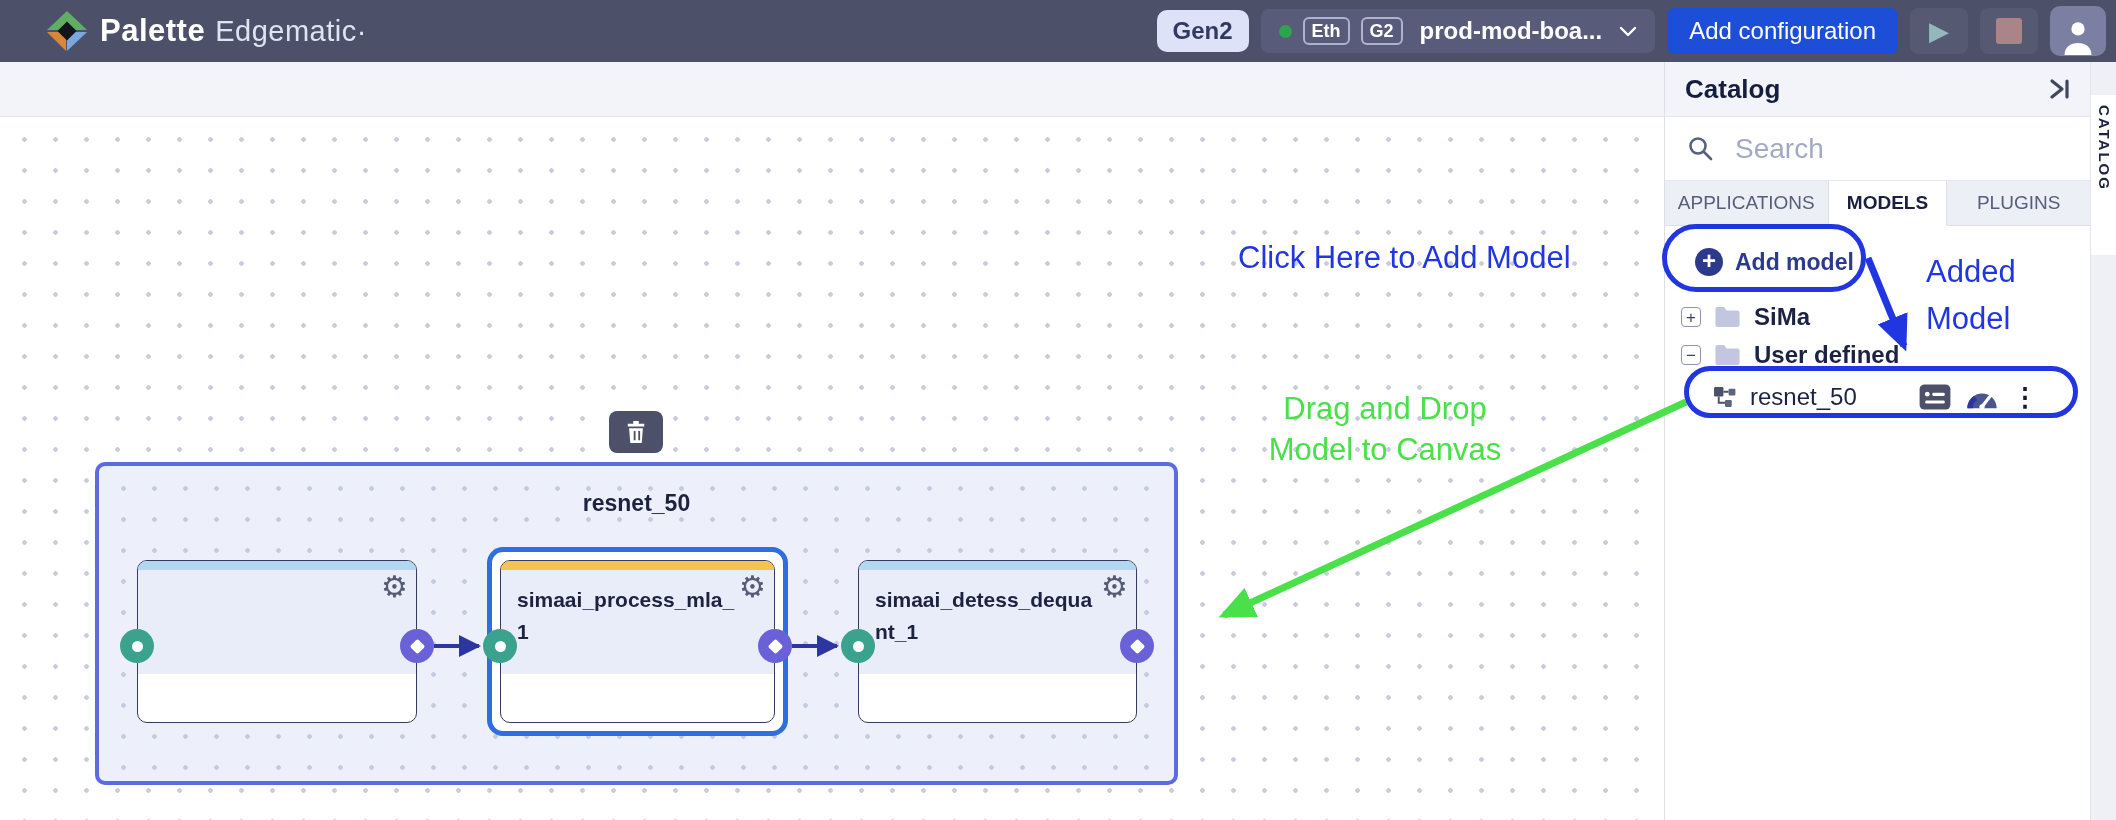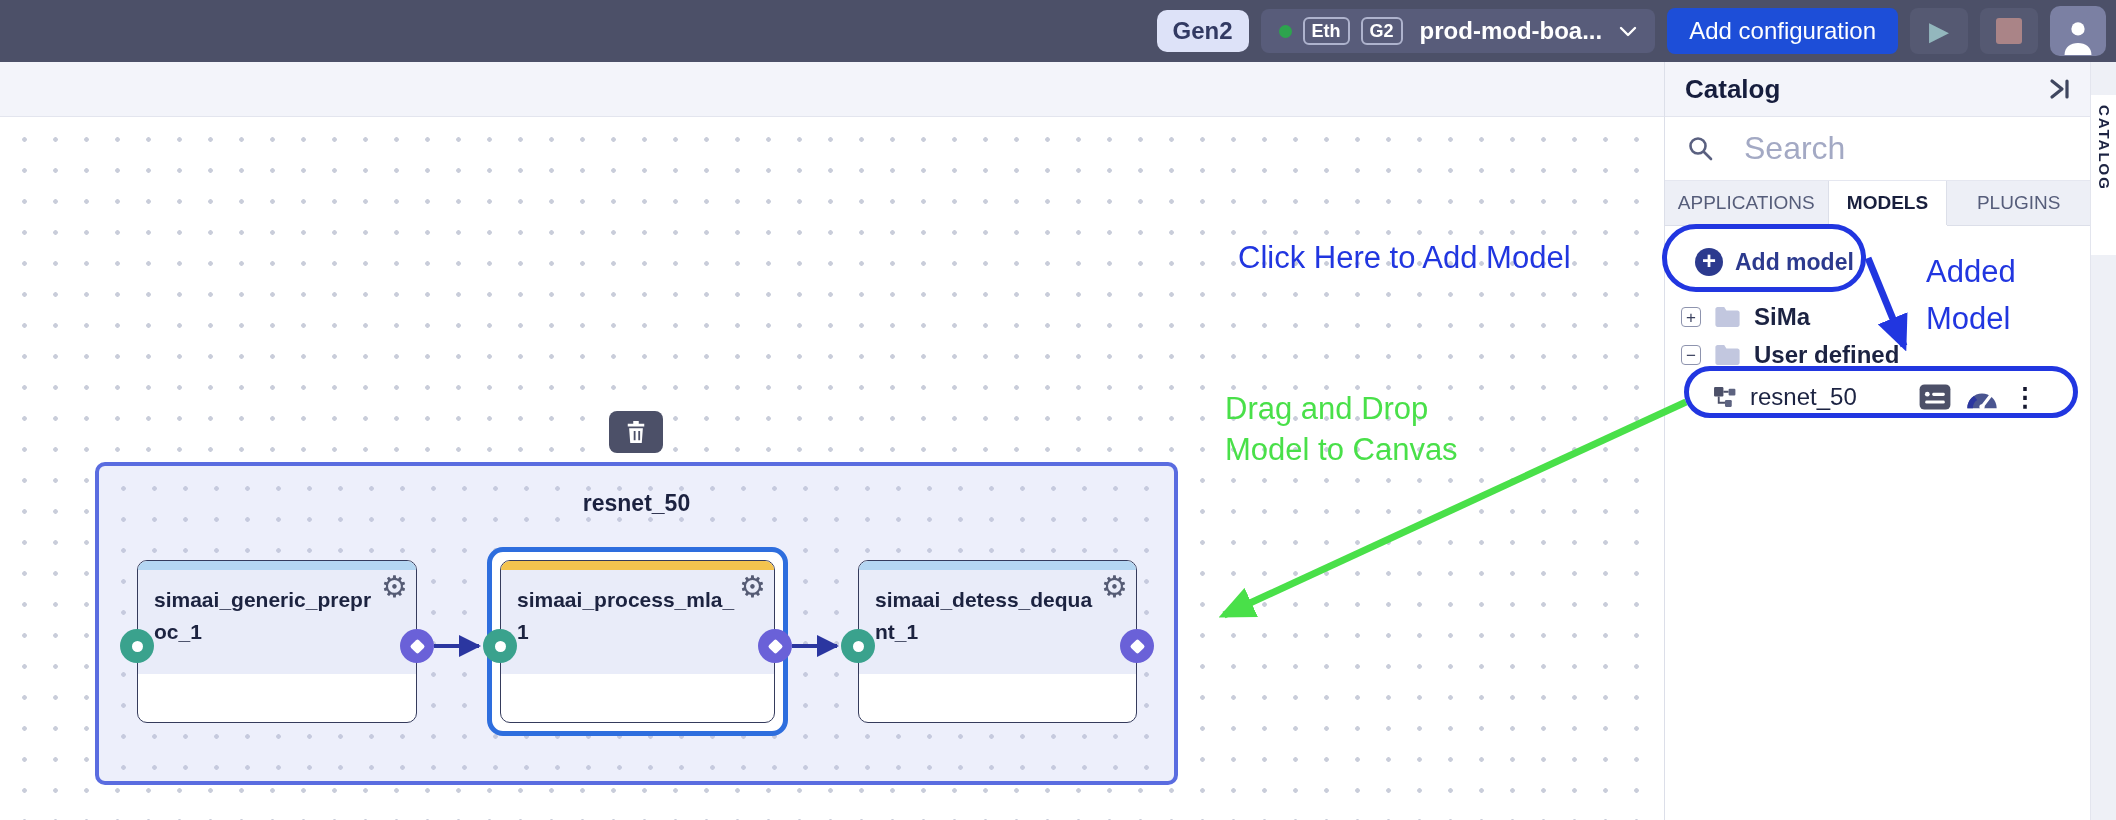--- a/index.html
+++ b/index.html
@@ -73,21 +73,21 @@
   
   .sidebar { position:absolute; left:1664px; top:62px; width:426px; height:758px; background:#fff;
              border-left:1px solid #dcdfe9; z-index:10; }
   .sb-header { position:absolute; left:0; top:0; width:100%; height:55px; background:#f3f4fa;
                border-bottom:1px solid #e3e5ee; display:flex; align-items:center; }
   .sb-title { margin-left:20px; font-size:26px; font-weight:700; color:#161d3d; flex:1; }
   .collapse-btn { margin-right:16px; cursor:pointer; display:flex; }
   .sb-search { position:absolute; left:0; top:55px; width:100%; height:64px; border-bottom:1px solid #e5e7f0;
                display:flex; align-items:center; background:#fff; }
   .search-ico { margin-left:22px; display:flex; }
-  .sb-search input { border:none; outline:none; font-size:32px; color:#1c2342; margin-left:30px;
+  .sb-search input { border:none; outline:none; font-size:28px; color:#1c2342; margin-left:21px;
                      width:300px; font-family:"Liberation Sans", sans-serif; }
   .sb-search input::placeholder { color:#a3a9c4; }
   .sb-tabs { position:absolute; left:0; top:119px; width:100%; height:45px; display:flex;
              border-bottom:1px solid #dcdfe9; background:#edeff6; }
   .sb-tab { display:flex; align-items:center; justify-content:center; font-size:19px; color:#565d7a;
             border-right:1px solid #dcdfe9; cursor:pointer; height:100%; }
   .sb-tab.t1 { width:164px; }
   .sb-tab.t2 { width:119px; }
   .sb-tab.t3 { width:143px; border-right:none; }
   .sb-tab.active { background:#fff; color:#191f3d; font-weight:600; box-shadow:0 2px 0 #fff; }
@@ -122,28 +122,40 @@
   .overlay-svg { position:absolute; left:0; top:0; width:2116px; height:820px; z-index:20;
                  pointer-events:none; }
   .ann-oval { position:absolute; border:5px solid #2136e0; border-radius:40px; z-index:21;
               pointer-events:none; }
   .oval-addmodel { left:1662px; top:224px; width:204px; height:68px; }
   .oval-resnet { left:1684px; top:366px; width:394px; height:52px; border-radius:30px; }
   .ann-text { position:absolute; font-size:31px; color:#2136e0; z-index:21; pointer-events:none;
               font-family:"Liberation Sans", sans-serif; }
   .ann-click { left:1238px; top:240px; }
   .ann-added { left:1926px; top:248px; line-height:47px; }
-  .ann-drag { left:1225px; top:388px; width:320px; text-align:left; line-height:41px; color:#49e049; }
+  .ann-drag { left:1225px; top:388px; width:320px; text-align:center; line-height:41px; color:#49e049; }
 </style>
 </head>
 <body>
 
 <div id="app">
 
   <div class="topbar">
+    <div class="brand">
+      <span style="display:flex;">
+        <svg width="46" height="44" viewBox="0 0 48 46">
+          <polygon points="24,2 45,22 3,22" fill="#5fae63"></polygon>
+          <polygon points="3,24 23,24 23,44" fill="#d8873a"></polygon>
+          <polygon points="24,24 45,24 24,44" fill="#7aa7e0"></polygon>
+          <polygon points="24,13 34,23 24,33 14,23" fill="#14141c"></polygon>
+        </svg>
+      </span>
+      <span class="brand-name">Palette</span>
+      <span class="brand-suffix">Edgematic·</span>
+    </div>
     <div class="topbar-spacer"></div>
     <div class="topbar-right">
       <div class="gen-badge">Gen2</div>
       <div class="device-dd">
         <span class="status-dot"></span>
         <span class="mini-badge">Eth</span>
         <span class="mini-badge">G2</span>
         <span class="dd-label">prod-mod-boa...</span>
         <span style="display:flex;">
           <svg width="18" height="11" viewBox="0 0 18 11">
@@ -178,21 +190,20 @@
 
   <div class="group-box">
     <div class="group-title">resnet_50</div>
   </div>
 
   <div class="sel-ring"></div>
 
   <div class="node node1">
     <div class="node-strip strip-blue"></div>
     <div class="node-body">
-      <div class="node-title">simaai_generic_preproc_1</div>
       <span class="gear">⚙</span>
     </div>
   </div>
   <div class="node node2">
     <div class="node-strip strip-orange"></div>
     <div class="node-body">
       <div class="node-title">simaai_process_mla_1</div>
       <span class="gear">⚙</span>
     </div>
   </div>

